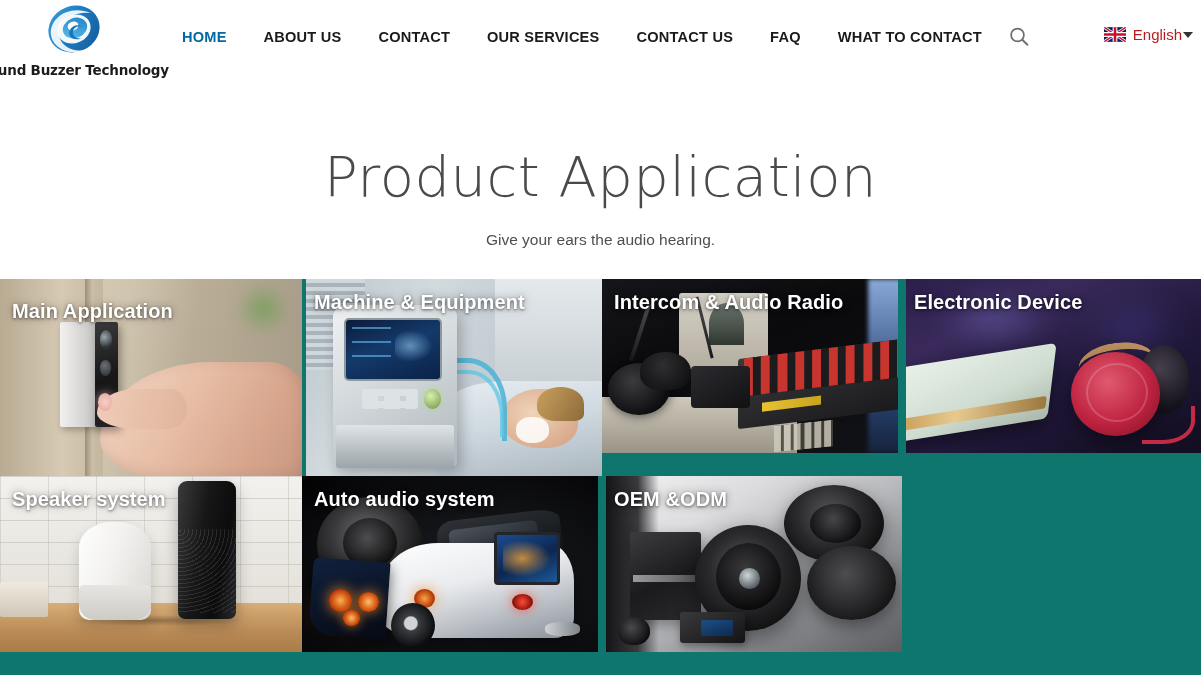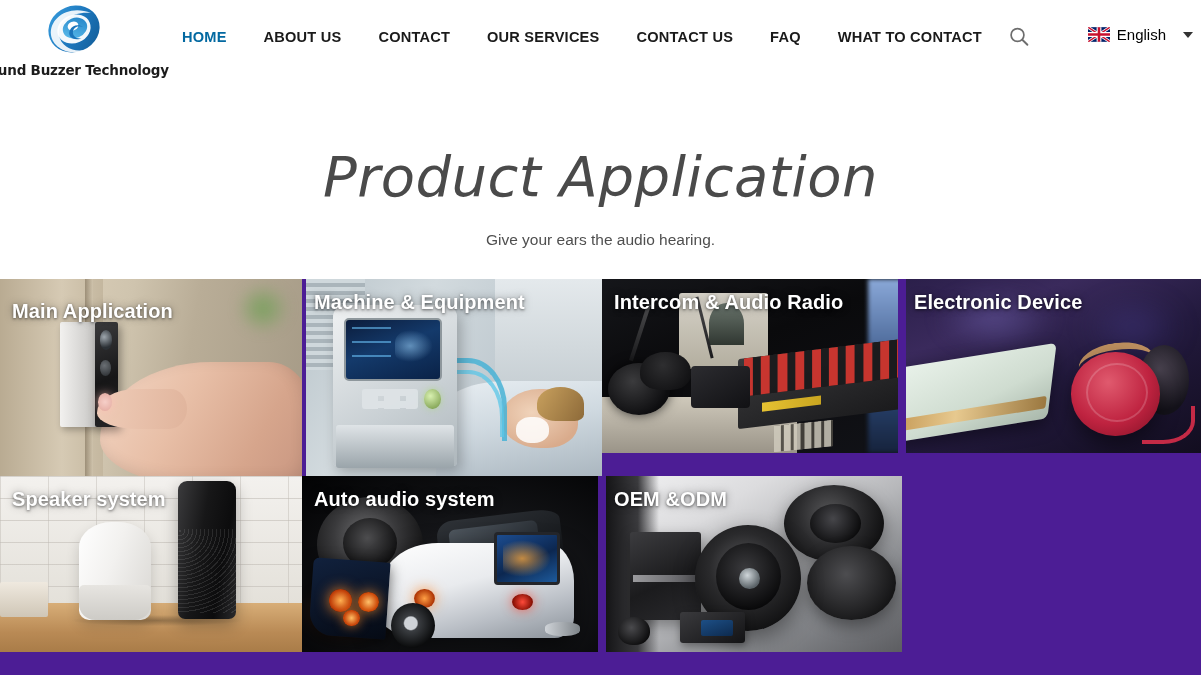--- a/index.html
+++ b/index.html
@@ -76,22 +76,22 @@
   .flag {
     width: 22px; height: 15px;
     margin-right: 7px;
     position: relative;
     overflow: hidden;
     border-radius: 1px;
     flex: 0 0 auto;
   }
   .lang-label {
     font-size: 15px;
-    color: #000000;
-    margin-right: 17px;
+    color: #b91c1c;
+    margin-right: 1px;
   }
   .caret {
     width: 0; height: 0;
     border-left: 5px solid transparent;
     border-right: 5px solid transparent;
     border-top: 6px solid #333;
   }
 
   
   .title-wrap {
@@ -99,37 +99,36 @@
     margin-top: 62px;
   }
   .page-title {
     font-family: "DejaVu Sans", sans-serif;
     font-weight: 100;
     font-size: 56px;
     color: #4a4a4a;
     letter-spacing: 0.5px;
     line-height: 1.05;
     margin: 0;
-    font-style: italic;
   }
   .page-subtitle {
     font-size: 15.5px;
     color: #4f4f4f;
     margin-top: 24px;
   }
 
   
   .grid {
     position: absolute;
     left: 0; top: 279px;
     width: 1201px; height: 396px;
     display: grid;
     grid-template-columns: 302px 300px 300px 299px;
     grid-template-rows: 197px 199px;
-    background: #4c1d95;
+    background: #0f766e;
   }
   .tile {
     position: relative;
     overflow: hidden;
     cursor: pointer;
   }
   .tile-photo {
     position: absolute;
     inset: 0;
     overflow: hidden;

